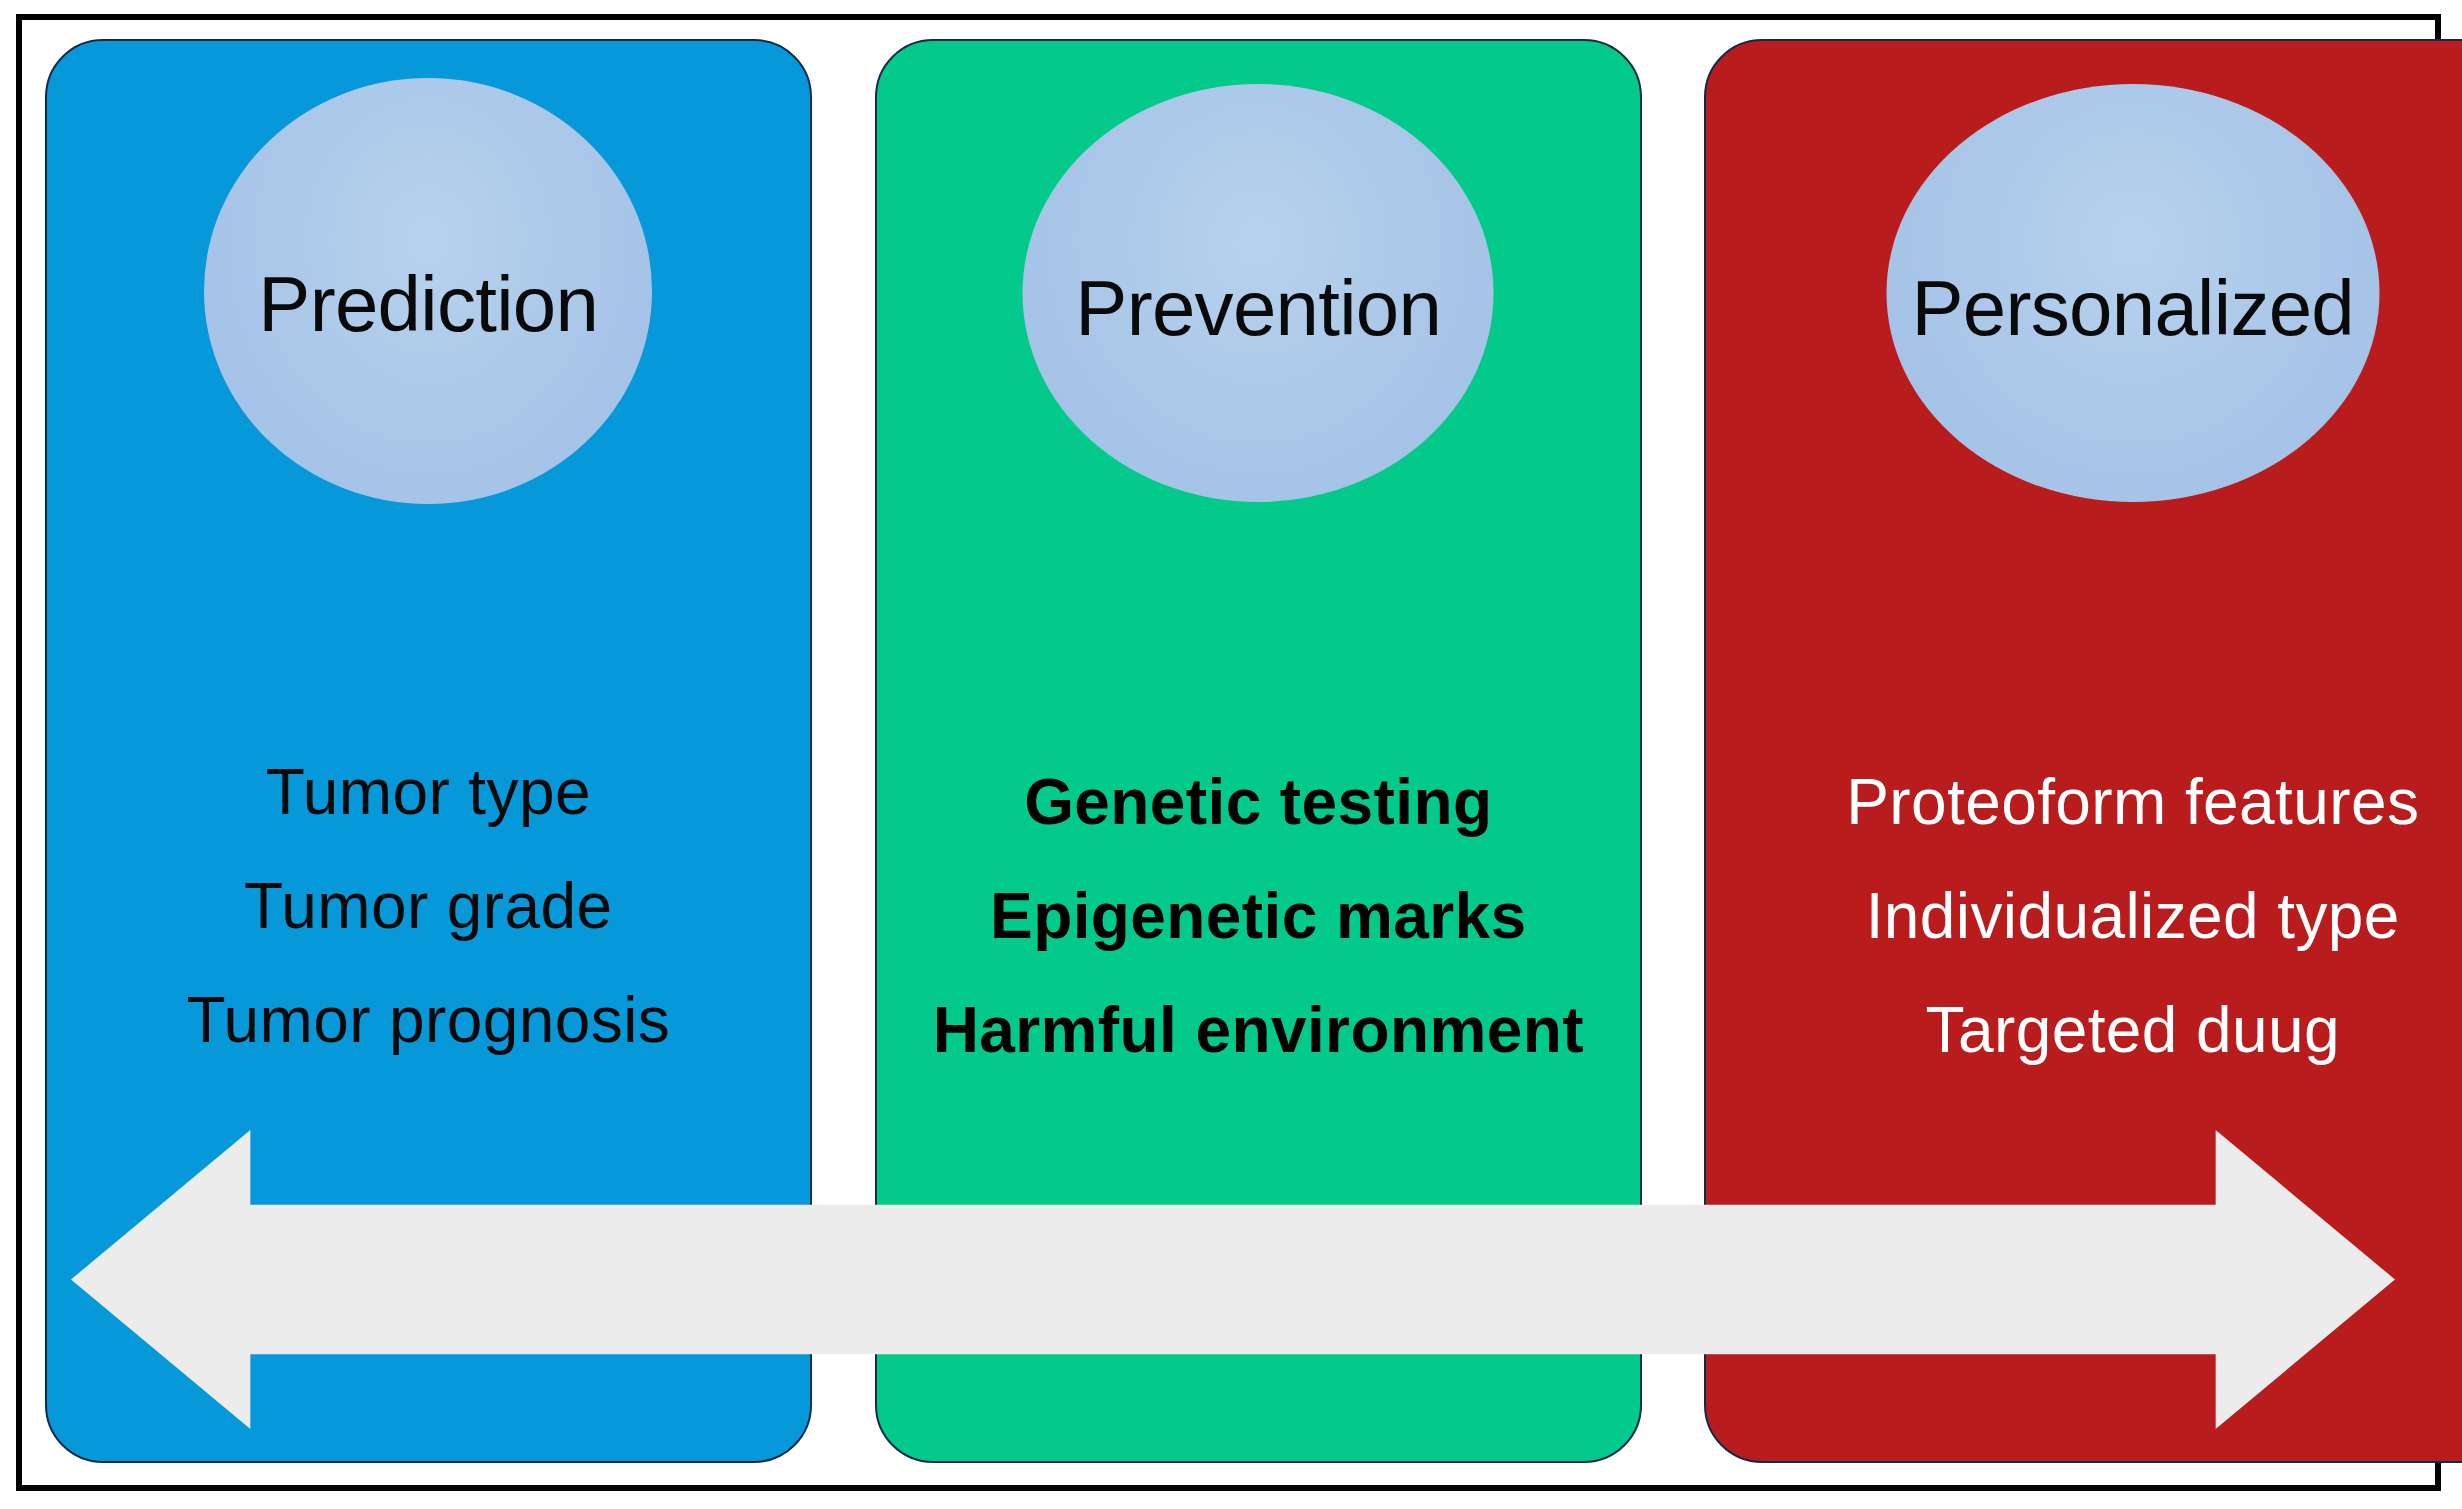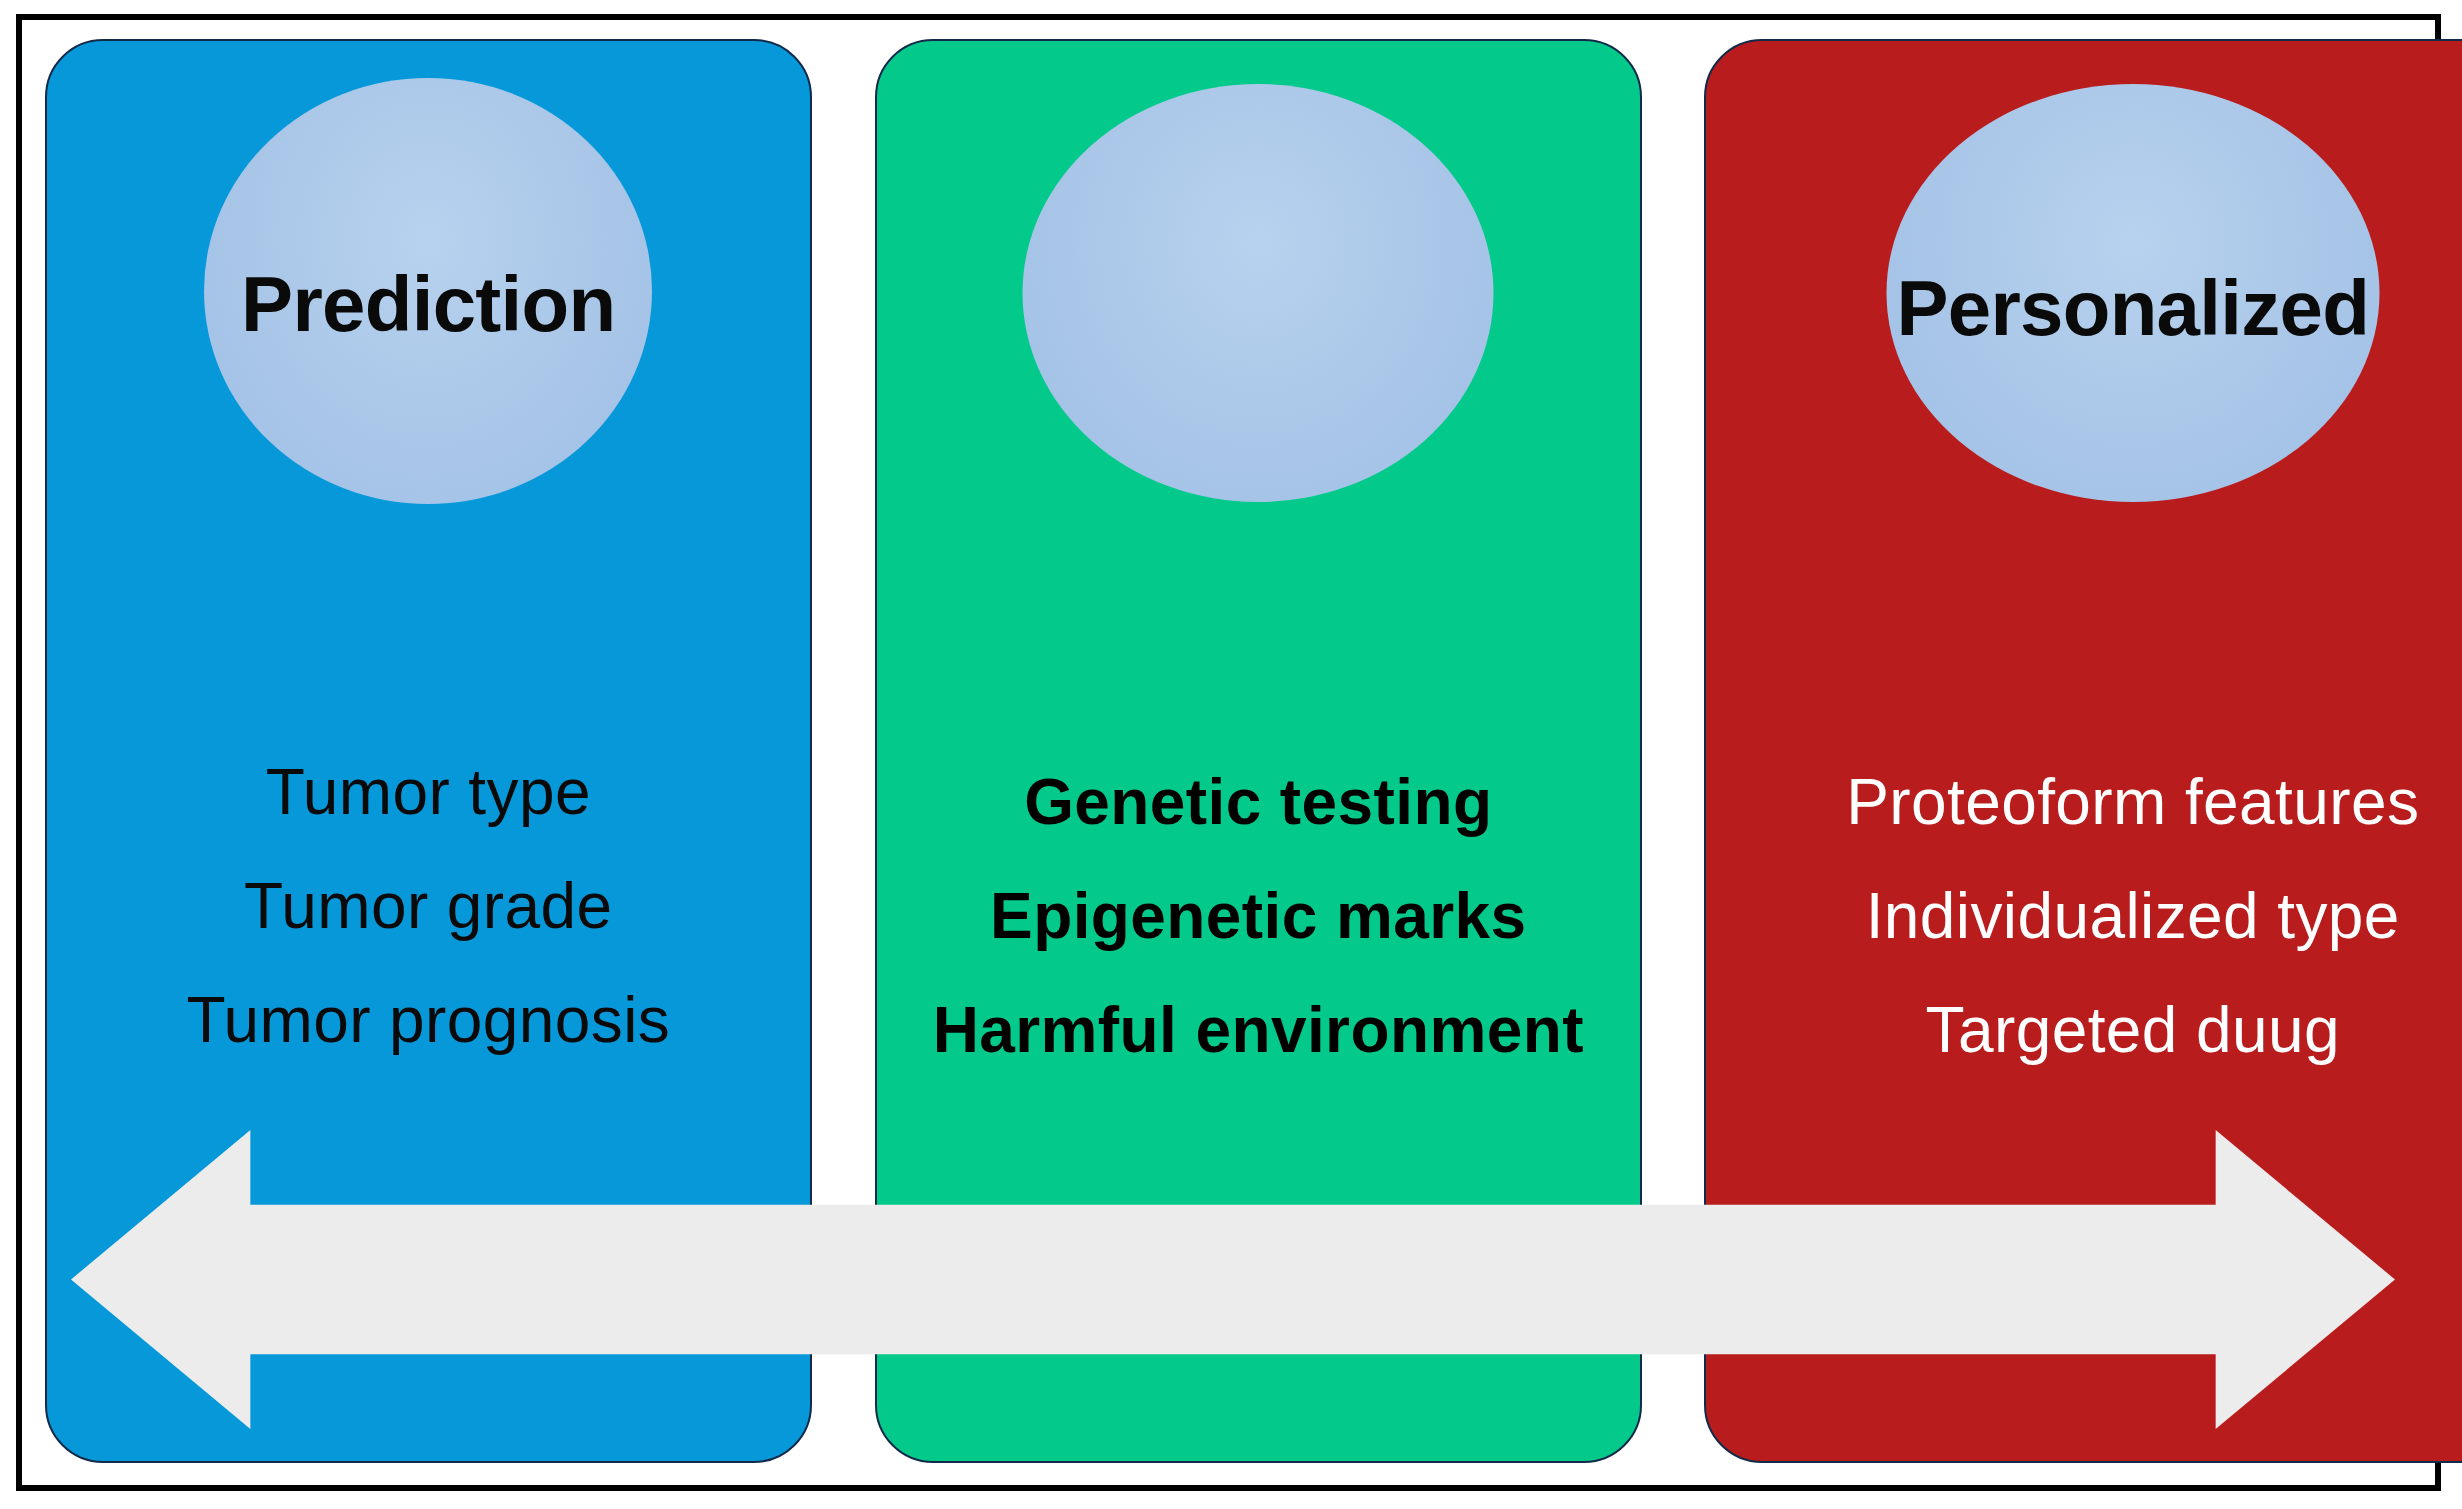--- a/index.html
+++ b/index.html
@@ -73,21 +73,21 @@
   .card.prevention   .ellipse { width: 471px; height: 418px; top: 43px; }
   .card.personalized .ellipse { width: 493px; height: 418px; top: 43px; }
 
   .card-title {
     position: absolute;
     top: 224px;
     left: 0;
     width: 100%;
     text-align: center;
     font-size: 78px;
-    font-weight: bold;
+    font-weight: normal;
     color: #0a0a0a;
     letter-spacing: -0.7px;
     line-height: 1;
     white-space: nowrap;
     z-index: 3;
   }
   .card.prediction   .card-title { top: 224px; }
   .card.prevention   .card-title { top: 228px; }
   .card.personalized .card-title { top: 228px; }
 
@@ -151,20 +151,21 @@
         <div class="card-title">Prediction</div>
         <div class="items">
           <span class="line">Tumor type</span>
           <span class="line">Tumor grade</span>
           <span class="line">Tumor prognosis</span>
         </div>
       </div>
 
       <div class="card prevention">
         <div class="ellipse"></div>
+        <div class="card-title">Prevention</div>
         <div class="items">
           <span class="line">Genetic testing</span>
           <span class="line">Epigenetic marks</span>
           <span class="line">Harmful environment</span>
         </div>
       </div>
 
       <div class="card personalized">
         <div class="ellipse"></div>
         <div class="card-title">Personalized</div>

